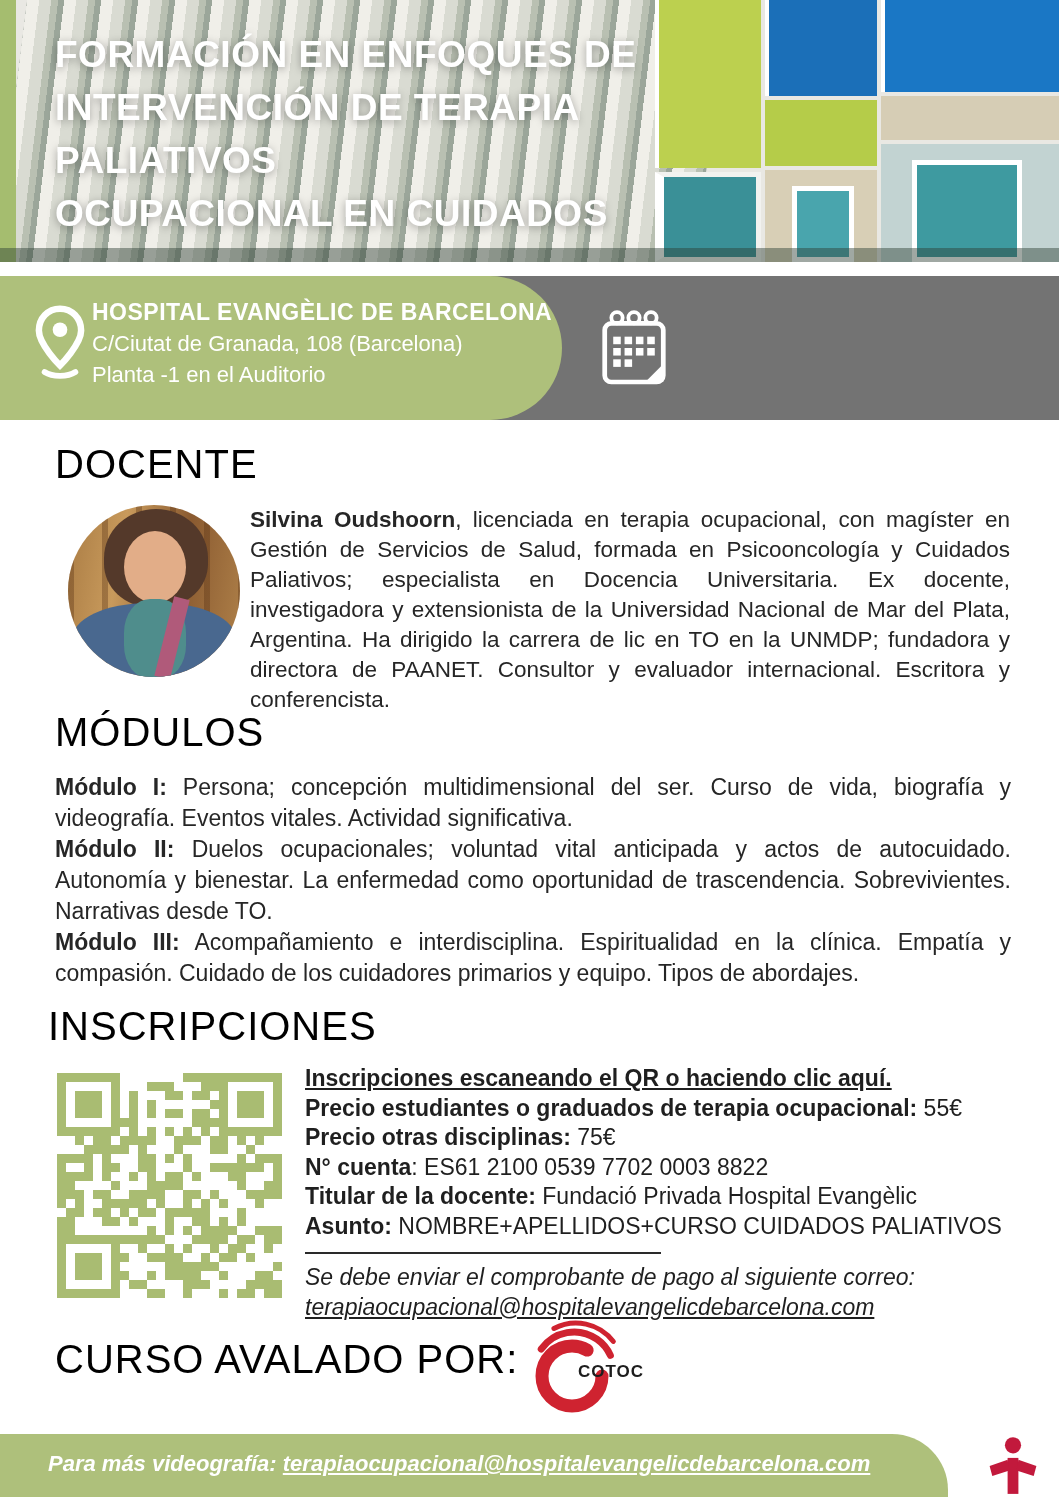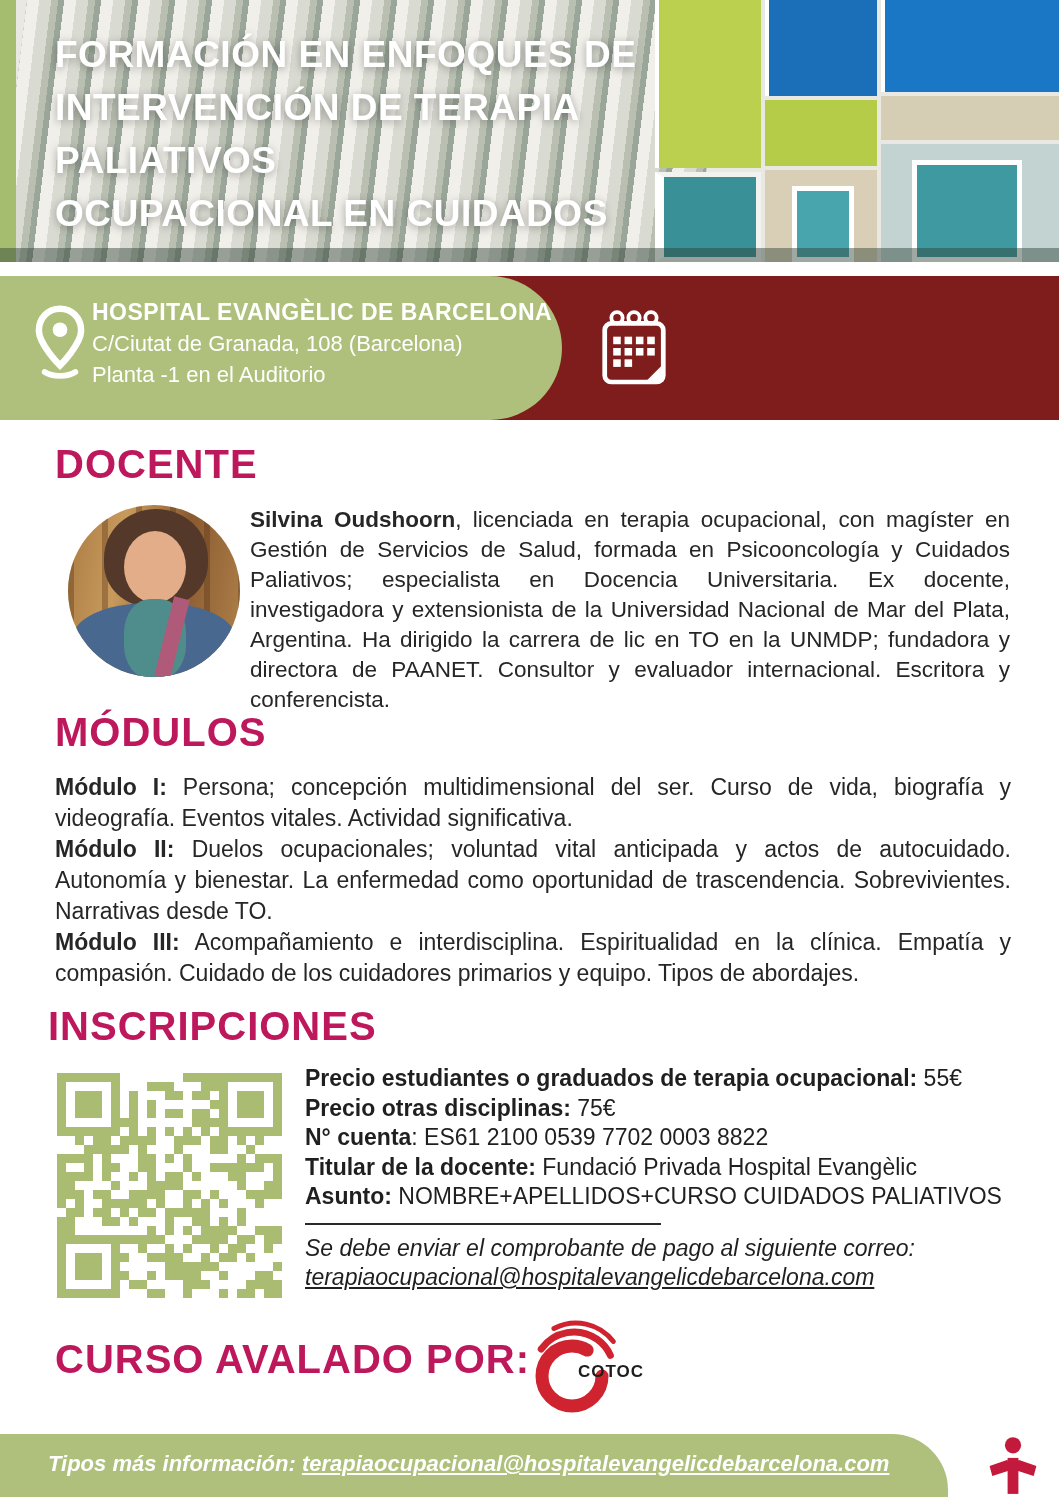--- a/index.html
+++ b/index.html
@@ -24,33 +24,33 @@
   .f-g { left:881px; top:96px; width:178px; height:44px; background:#d6cdb5; }
   .f-h { left:881px; top:144px; width:178px; height:118px; background:#c2d3d2; }
   .f-i { left:912px; top:160px; width:110px; height:102px; background:#3e9aa0; border:5px solid #fff; }
   .f-j { left:792px; top:186px; width:62px; height:76px; background:#49a5ad; border:5px solid #fff; }
   .f-k { left:0; bottom:0; width:100%; height:14px; background:rgba(45,62,52,0.45); }
   .title { position:absolute; left:55px; top:28px; width:720px;
            font-size:37px; line-height:53px; font-weight:800; color:#ffffff; letter-spacing:0.5px;
            text-shadow:0 2px 8px rgba(0,0,0,0.35); }
 
   
-  .infobar { position:absolute; left:0; top:276px; width:1059px; height:144px; background:#7f1d1d; }
+  .infobar { position:absolute; left:0; top:276px; width:1059px; height:144px; background:#737373; }
   .infobar-pill { position:absolute; left:0; top:0; width:562px; height:144px; background:#aec07b;
                   border-radius:0 72px 72px 0; }
   .pin-icon { position:absolute; left:34px; top:26px; }
   .loc-text { position:absolute; left:92px; top:20px; color:#ffffff; }
   .loc-name { font-size:23px; font-weight:800; letter-spacing:0.5px; line-height:32px; }
   .loc-line { font-size:22px; font-weight:400; line-height:31px; }
   .cal-icon { position:absolute; left:600px; top:30px; }
   .dates { position:absolute; left:702px; top:24px; width:352px; list-style:disc; color:#fff; }
   .dates li { font-size:22px; font-weight:800; line-height:31px; letter-spacing:0.3px; margin-bottom:2px; }
 
   
-  .h-green { position:absolute; font-size:40px; font-weight:700; letter-spacing:1px; color:#be185d; }
+  .h-green { position:absolute; font-size:40px; font-weight:400; letter-spacing:1px; color:#000000; }
 
   
   .avatar { position:absolute; left:68px; top:505px; width:172px; height:172px; border-radius:50%; overflow:hidden;
             background:linear-gradient(100deg,#a97b43 0%,#c89a5c 30%,#8a5a30 62%,#b0824a 100%); }
   .av-door { position:absolute; inset:0; background:repeating-linear-gradient(90deg,rgba(84,46,18,0.35) 0 6px,rgba(0,0,0,0) 6px 34px); }
   .av-hair { position:absolute; left:36px; top:4px; width:104px; height:98px; border-radius:52% 52% 46% 46%; background:#54392a; }
   .av-face { position:absolute; left:56px; top:26px; width:62px; height:72px; border-radius:50%; background:#e2ad88; }
   .av-body { position:absolute; left:4px; top:98px; width:164px; height:78px; border-radius:46% 46% 0 0; background:#49688f; }
   .av-scarf { position:absolute; left:56px; top:94px; width:62px; height:80px; border-radius:42%; background:#4f8d8c; }
   .av-scarf2 { position:absolute; left:96px; top:92px; width:16px; height:82px; background:#b05a7a; transform:rotate(14deg); }
@@ -787,20 +787,21 @@
       <div></div>
       <div class="qm"></div>
       <div></div>
       <div class="qm"></div>
       <div class="qm"></div>
       <div></div>
       <div class="qm"></div>
       <div class="qm"></div>
     </div>
   <div class="insc">
+    <div class="row"><a class="lnk" href="#">Inscripciones escaneando el QR o haciendo clic aquí.</a></div>
     <div class="row"><span class="lbl">Precio estudiantes o graduados de terapia ocupacional:</span>
       <span>55€</span></div>
     <div class="row"><span class="lbl">Precio otras disciplinas:</span>
       <span>75€</span></div>
     <div class="row"><span class="lbl">N° cuenta</span><span>: ES61 2100 0539 7702 0003 8822</span></div>
     <div class="row"><span class="lbl">Titular de la docente:</span>
       <span>Fundació Privada Hospital Evangèlic</span></div>
     <div class="row"><span class="lbl">Asunto:</span>
       <span>NOMBRE+APELLIDOS+CURSO CUIDADOS PALIATIVOS</span></div>
     <hr class="sep">
@@ -814,21 +815,21 @@
       <circle cx="44" cy="62" r="30" fill="none" stroke="#cf2330" stroke-width="13" stroke-linecap="round" stroke-dasharray="157 31.5"></circle>
       <circle cx="46" cy="58" r="40" fill="none" stroke="#cf2330" stroke-width="7" stroke-linecap="round" stroke-dasharray="84 167" transform="rotate(215 46 58)"></circle>
       <circle cx="48" cy="56" r="47" fill="none" stroke="#cf2330" stroke-width="5" stroke-linecap="round" stroke-dasharray="66 230" transform="rotate(242 48 56)"></circle>
     </svg>
     <span class="cotoc-text">COTOC</span>
   </div>
 
   <div class="footer">
     <div class="footer-bar"></div>
     <div class="footer-text">
-      <span>Tipos más información:</span>
+      <span>Para más videografía:</span>
       <a href="#">terapiaocupacional@hospitalevangelicdebarcelona.com</a>
     </div>
     <svg class="hosp-logo" width="54" height="60" viewBox="0 0 60 66">
       <circle cx="30" cy="10" r="9" fill="#c2193c"></circle>
       <path d="M24 24 L36 24 L36 64 L24 64 Z" fill="#c2193c"></path>
       <path d="M24 26 L4 33 L7 44 L26 38 Z" fill="#c2193c"></path>
       <path d="M36 26 L56 33 L53 44 L34 38 Z" fill="#c2193c"></path>
     </svg>
   </div>
 

